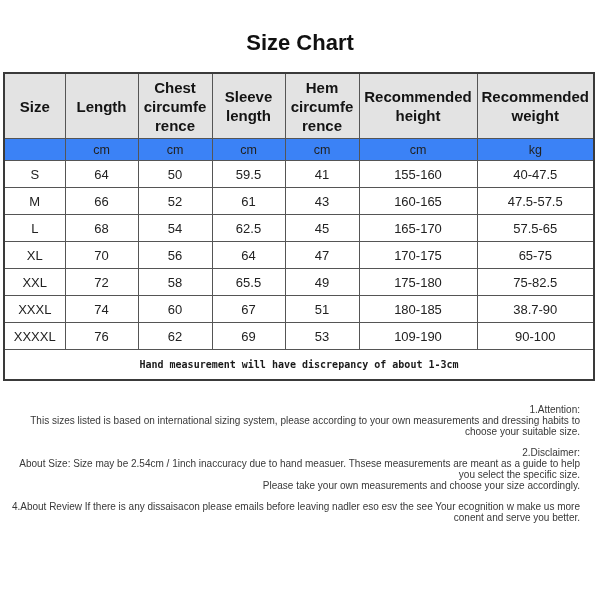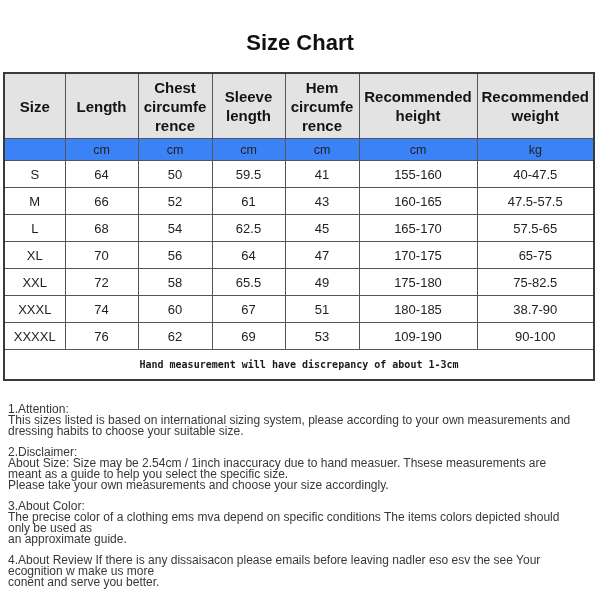--- a/index.html
+++ b/index.html
@@ -65,23 +65,24 @@
   tfoot td {
     background: #ffffff;
     font-family: "DejaVu Sans Mono", "Liberation Mono", monospace;
     font-weight: bold;
     font-size: 10px;
     height: 29px;
     color: #1a1a1a;
   }
   .notes {
     margin: 23px 20px 0 8px;
-    font-size: 12px;
+    font-size: 10px;
     line-height: 11px;
     color: #383838;
+    text-align: right;
   }
   .note { margin-bottom: 10px; }
   .note-heading { white-space: pre-line; }
   .note-body { white-space: pre-line; }
 </style>
 </head>
 <body>
 
 <div class="page">
 
@@ -200,24 +201,19 @@
     <div class="note">
       <div class="note-heading">1.Attention:</div>
       <div class="note-body">This sizes listed is based on international sizing system, please according to your own measurements and dressing habits to choose your suitable size.</div>
     </div>
     <div class="note">
       <div class="note-heading">2.Disclaimer:</div>
       <div class="note-body">About Size: Size may be 2.54cm / 1inch inaccuracy due to hand measuer. Thsese measurements are meant as a guide to help you select the specific size.
 Please take your own measurements and choose your size accordingly.</div>
     </div>
     <div class="note">
-      <div class="note-heading">3.About Color:</div>
-      <div class="note-body">The precise color of a clothing ems mva depend on specific conditions The items colors depicted should only be used as
-an approximate guide.</div>
-    </div>
-    <div class="note">
       <div class="note-heading"></div>
       <div class="note-body">4.About Review If there is any dissaisacon please emails before leaving nadler eso esv the see Your ecognition w make us more
 conent and serve you better.</div>
     </div>
   </div>
 
 </div>
 
 </body></html>

